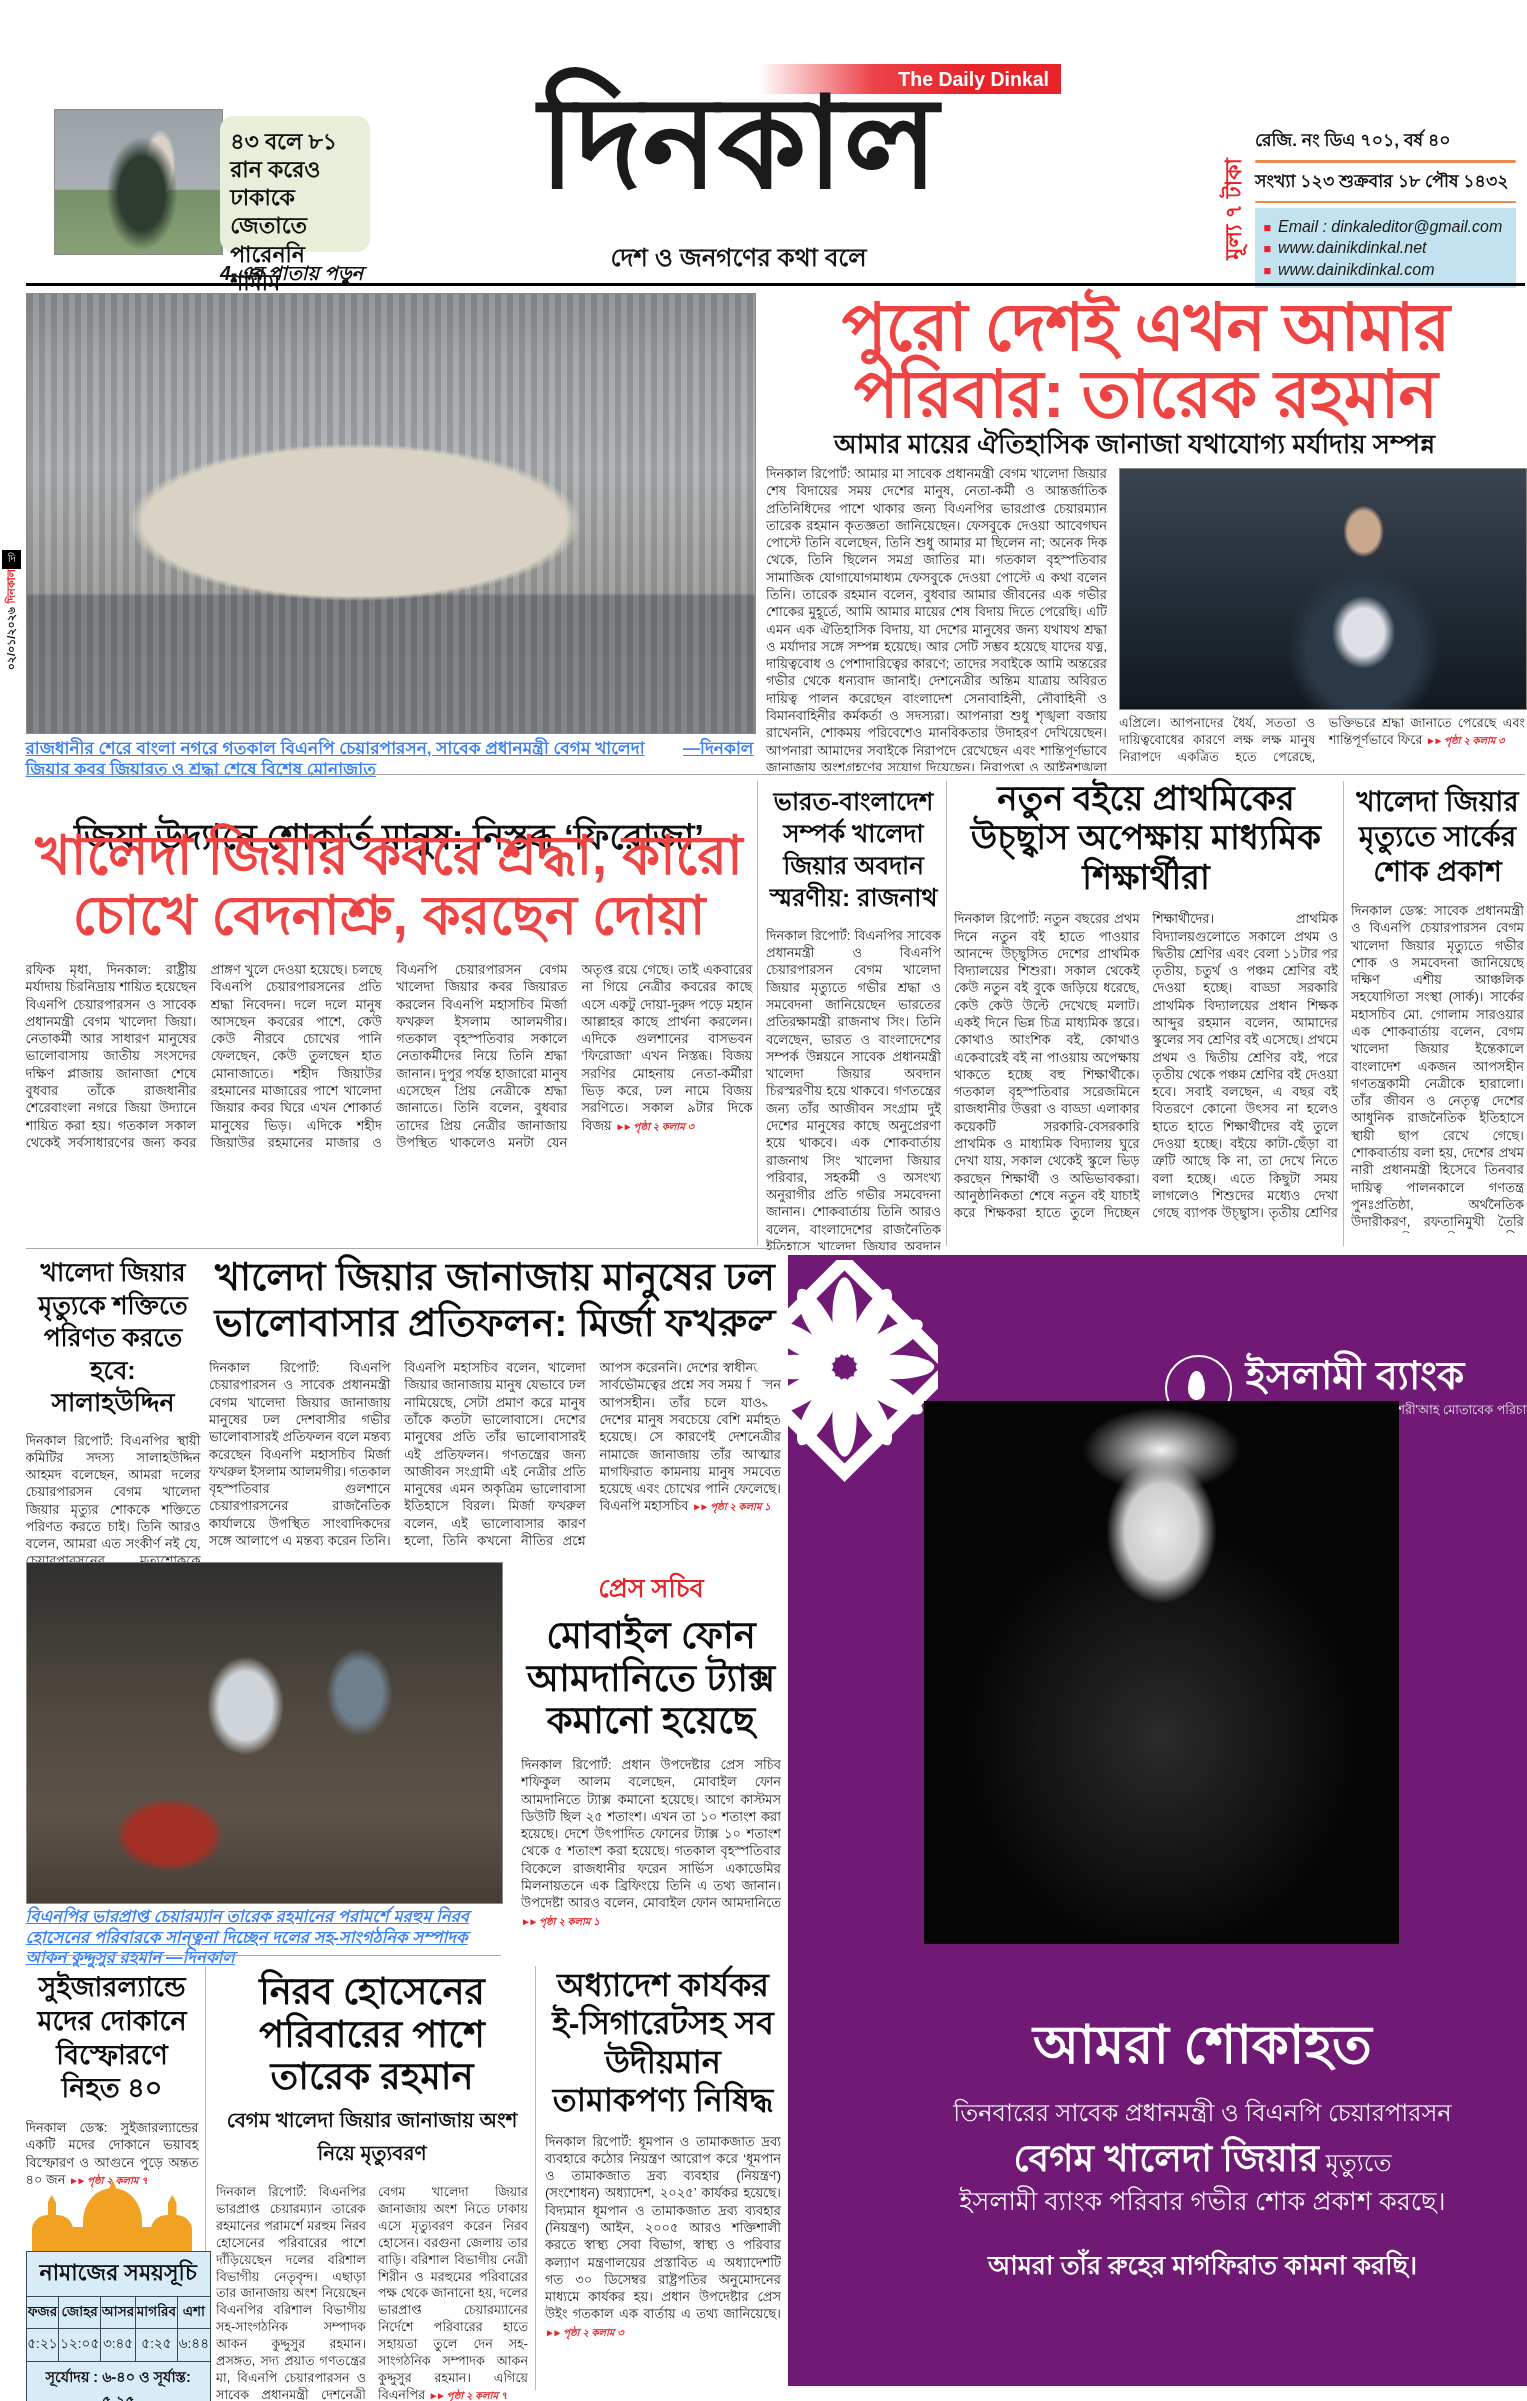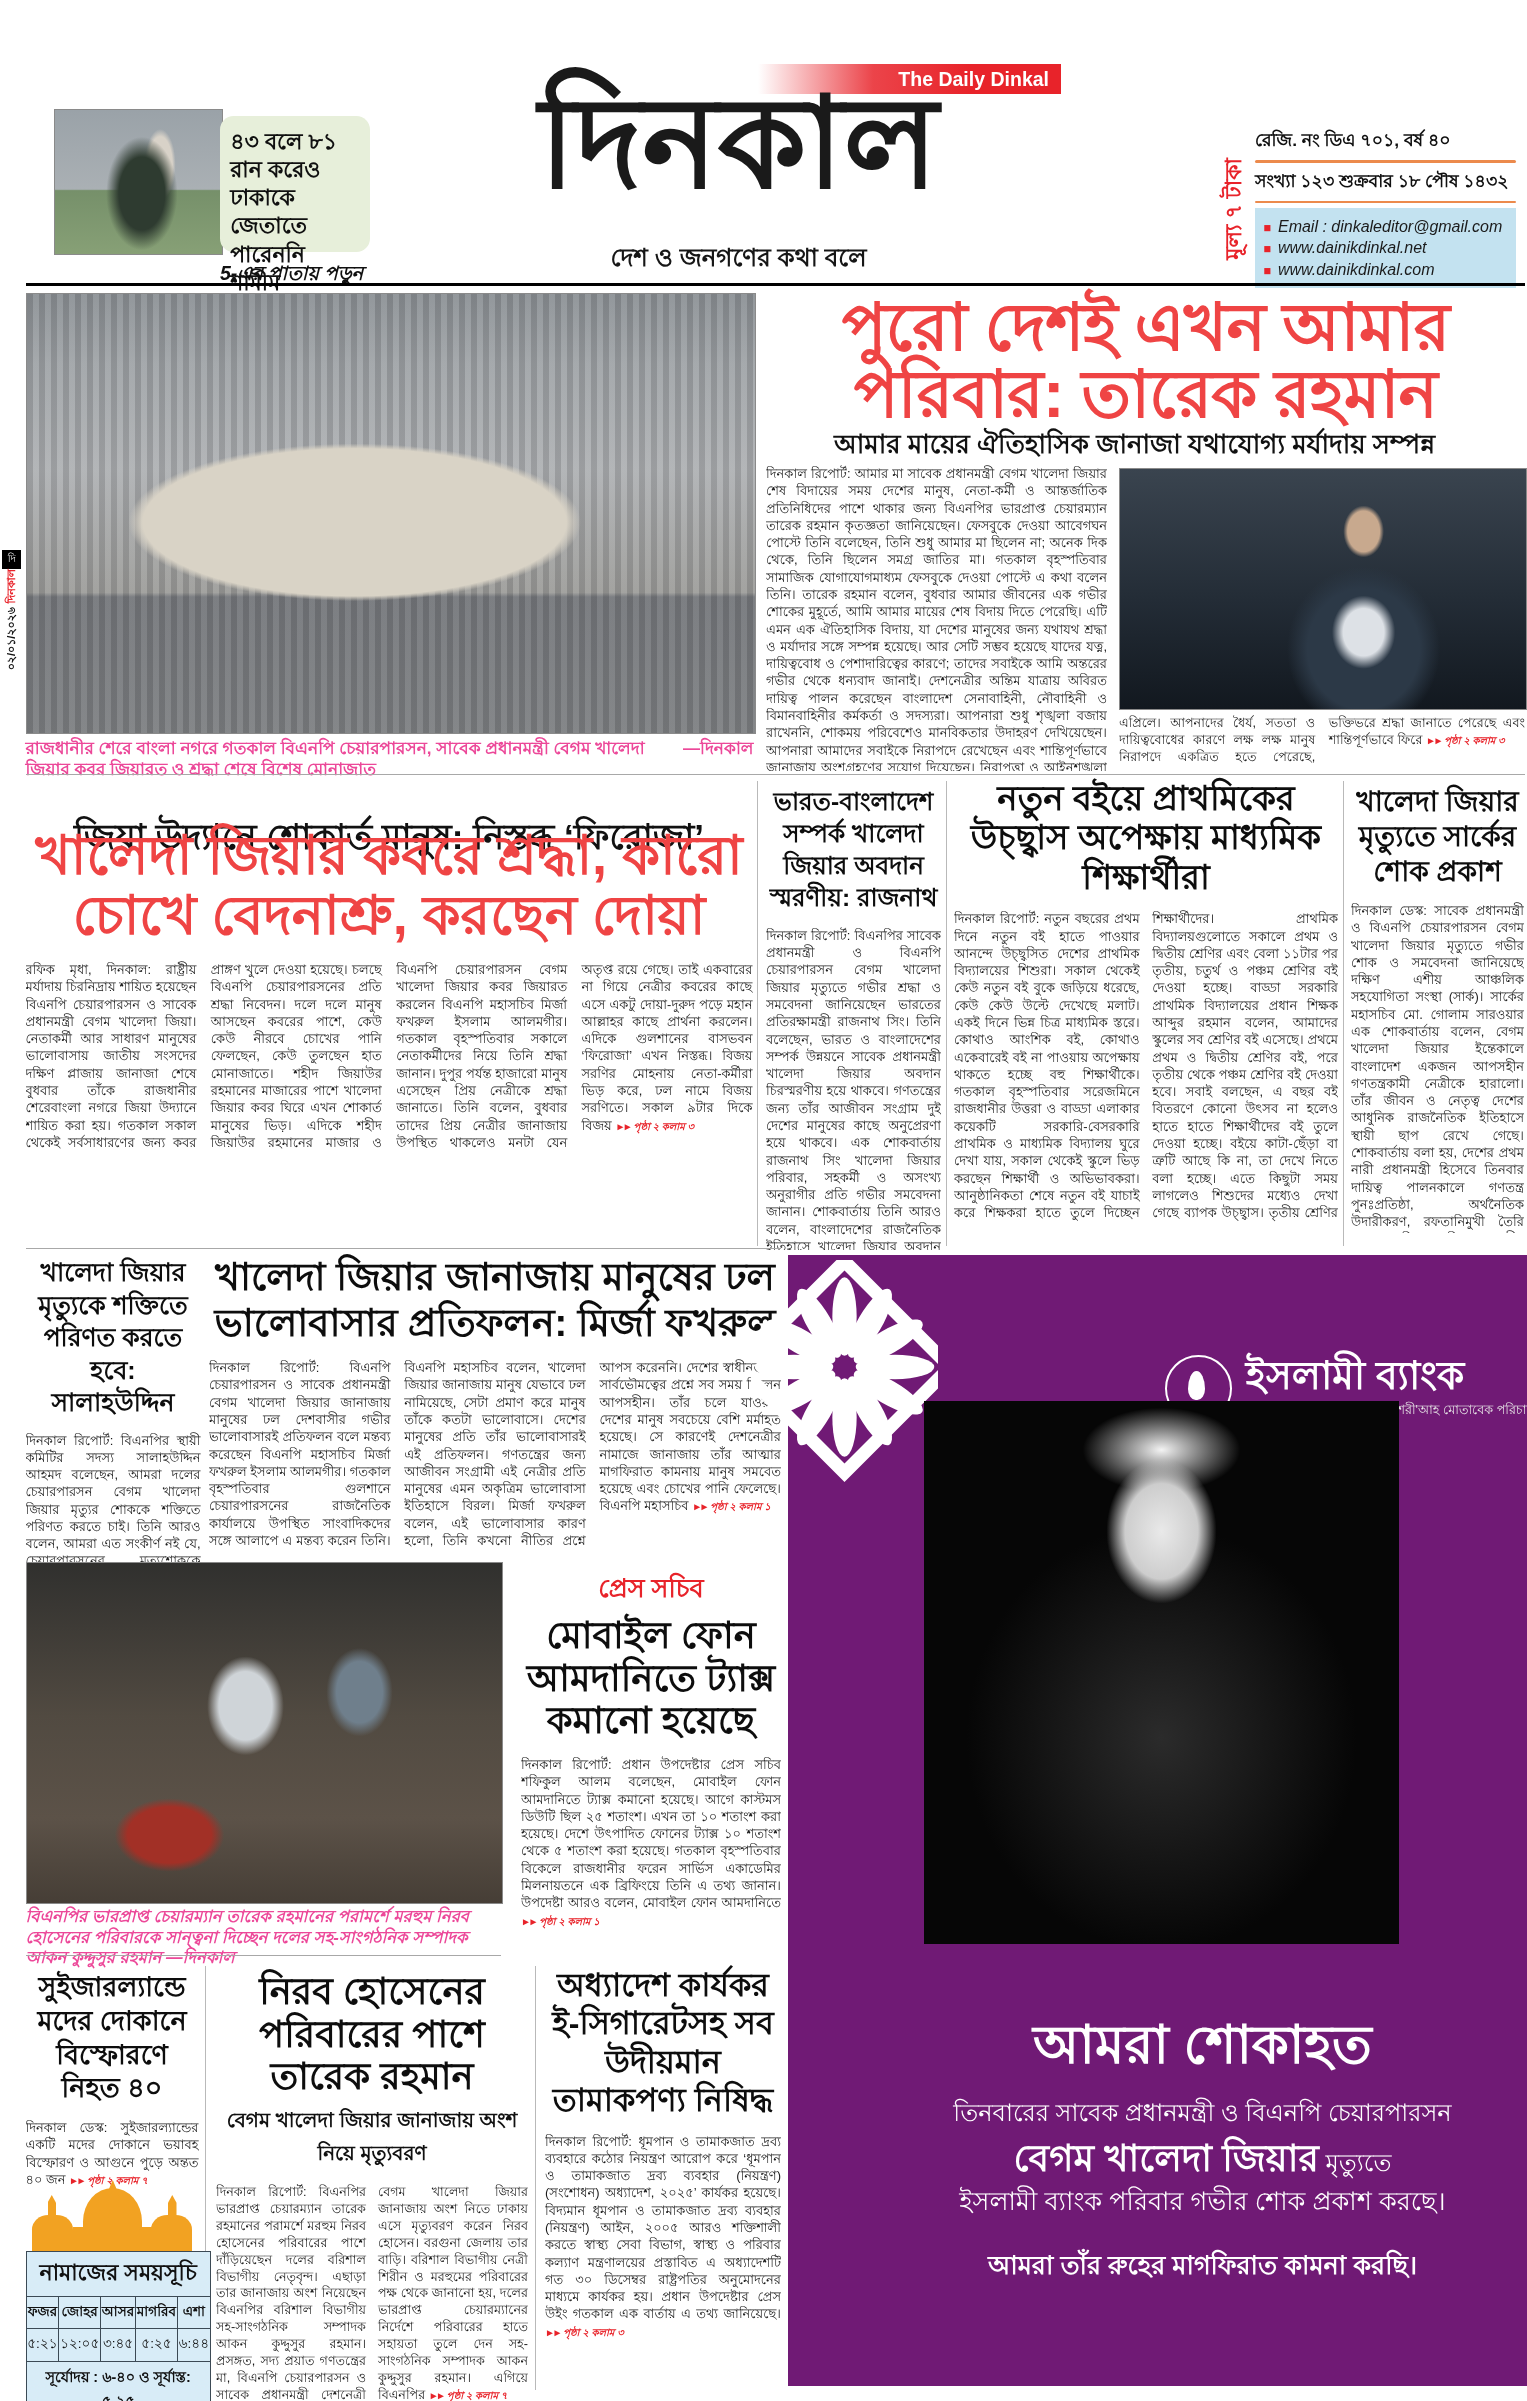--- a/index.html
+++ b/index.html
@@ -9,21 +9,21 @@
     overflow:hidden;
   }
   .abs{position:absolute;}
   .center{text-align:center;}
   .hl{font-weight:900;color:#ef4444;}
   .body-text{font-size:13px;line-height:1.33;text-align:justify;color:#1c1c1c;overflow:hidden;}
   .jump{color:#e8232a;font-weight:bold;font-size:10px;white-space:nowrap;font-style:italic;}
   .jump .arrow{letter-spacing:-2.5px;margin-right:3.4px;}
   .vr{position:absolute;width:0.8px;background:#b9b9b9;}
   .hr{position:absolute;height:0.8px;background:#a8a8a8;}
-  .caption{font-size:17px;font-weight:bold;color:#ec4899;line-height:1.25;}
+  .caption{font-size:17px;font-weight:bold;color:#3b82f6;line-height:1.25;text-decoration:underline;}
   .credit{font-weight:bold;white-space:nowrap;}
   .ph{overflow:hidden;border:0.8px solid #8a8a8a;}
 
   
   #teaser-photo{left:54px;top:109px;width:167px;height:144px;
     background:
       radial-gradient(51px 81px at 52% 58%, #2e3b30 0 45%, rgba(0,0,0,0) 70%),
       radial-gradient(22px 51px at 63% 38%, #d8d2c8 0 55%, rgba(0,0,0,0) 70%),
       linear-gradient(180deg,#9aa2a8 0%,#aab0b4 55%,#76906a 56%,#87a076 100%);}
   #teaser-box{left:220px;top:116px;width:150px;height:136px;background:#e7efda;border-radius:13.6px;
@@ -160,21 +160,21 @@
   #prayer th{font-weight:bold;}
   #prayer .pfoot{font-size:14.4px;font-weight:bold;text-align:center;padding:4.2px 1.7px;}
 </style>
 </head>
 <body>
 
 <div class="abs ph" id="teaser-photo"></div>
 <div class="abs" id="teaser-box">
   <span>৪৩ বলে ৮১ রান করেও ঢাকাকে জেতাতে পারেননি শামীম</span>
 </div>
-<div class="abs" id="teaser-ref">5-এর পাতায় পড়ুন</div>
+<div class="abs" id="teaser-ref">4-এর পাতায় পড়ুন</div>
 
 <div class="abs" id="masthead-badge">The Daily Dinkal</div>
 <div class="abs" id="masthead-title">দিনকাল</div>
 <div class="abs center" id="masthead-tagline">দেশ ও জনগণের কথা বলে</div>
 
 <div class="abs" id="price-vert">
   <span>মূল্য ৭ টাকা</span>
 </div>
 
 <div class="abs" id="info">

